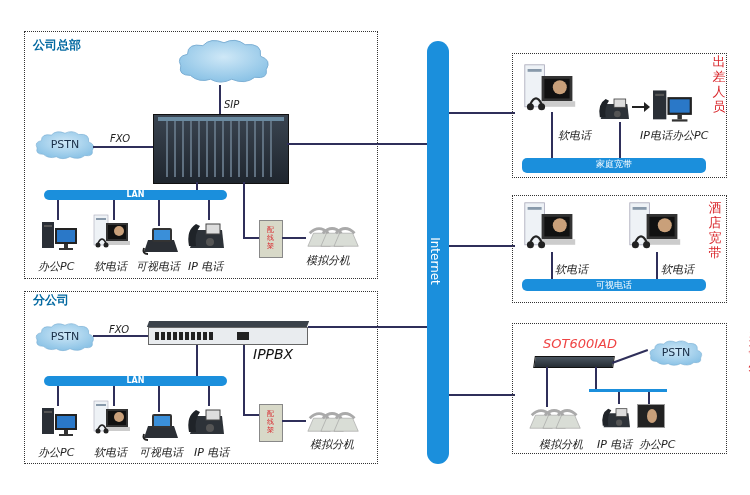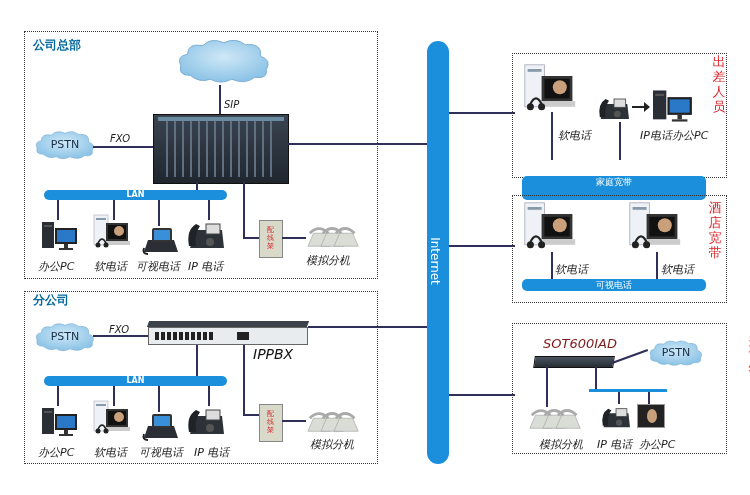--- a/index.html
+++ b/index.html
@@ -227,39 +227,39 @@
 <div class="abs" style="left:632px;top:106px;width:14px;height:1.5px;background:#222;"></div>
 <div class="abs" style="left:644px;top:102px;width:0;height:0;border-left:6px solid #222;border-top:5px solid transparent;border-bottom:5px solid transparent;"></div>
 <svg class="abs" style="left:650px;top:86px;" width="46" height="40">
     <use href="#pc"></use>
   </svg>
 <div class="lbl" style="left:558px;top:128px;">软电话</div>
 <div class="lbl" style="left:640px;top:128px;">IP电话</div>
 <div class="lbl" style="left:672px;top:128px;">办公PC</div>
 <div class="wire" style="left:551px;top:112px;width:1.5px;height:48px;"></div>
 <div class="wire" style="left:619px;top:122px;width:1.5px;height:38px;"></div>
-<div class="bar" style="left:522px;top:176px;width:184px;height:24px;line-height:12px;font-size:9px;font-weight:normal;">家庭宽带</div>
+<div class="bar" style="left:522px;top:158px;width:184px;height:15px;line-height:12px;font-size:9px;font-weight:normal;">家庭宽带</div>
 
 <div class="box" style="left:512px;top:195px;width:215px;height:108px;"></div>
 <div class="title-red-v" style="left:708px;top:200px;">酒店宽带</div>
 <svg class="abs" style="left:522px;top:200px;" width="56" height="56">
     <use href="#softphone"></use>
   </svg>
 <svg class="abs" style="left:627px;top:200px;" width="56" height="56">
     <use href="#softphone"></use>
   </svg>
 <div class="lbl" style="left:555px;top:262px;">软电话</div>
 <div class="lbl" style="left:661px;top:262px;">软电话</div>
 <div class="wire" style="left:551px;top:252px;width:1.5px;height:28px;"></div>
 <div class="wire" style="left:656px;top:252px;width:1.5px;height:28px;"></div>
 <div class="bar" style="left:522px;top:279px;width:184px;height:12px;line-height:12px;font-size:9px;font-weight:normal;">可视电话</div>
 
 <div class="box" style="left:512px;top:323px;width:215px;height:131px;"></div>
 <div class="title-red-v" style="left:748px;top:328px;">办事处</div>
-<div class="lbl" style="left:543px;top:336px;font-size:13px;color:#7f1d1d;">SOT600IAD</div>
+<div class="lbl" style="left:543px;top:336px;font-size:13px;color:#ef4444;">SOT600IAD</div>
 <div class="abs" style="left:534px;top:356px;width:78px;height:10px;background:linear-gradient(#4a5560,#262d34);border:1px solid #111;transform:skewX(-8deg);"></div>
 <div class="wire" style="left:612px;top:362px;width:38px;height:1.5px;transform:rotate(-20deg);transform-origin:left;"></div>
 <div class="cloud" style="left:648px;top:338px;width:56px;height:30px;">
   <svg width="56" height="30">
       <use href="#cloud-shape"></use>
     </svg>
   <span style="top:8px;font-size:11px;">PSTN</span>
 </div>
 <div class="wire" style="left:546px;top:367px;width:1.5px;height:40px;"></div>
 <div class="wire" style="left:595px;top:367px;width:1.5px;height:22px;"></div>

